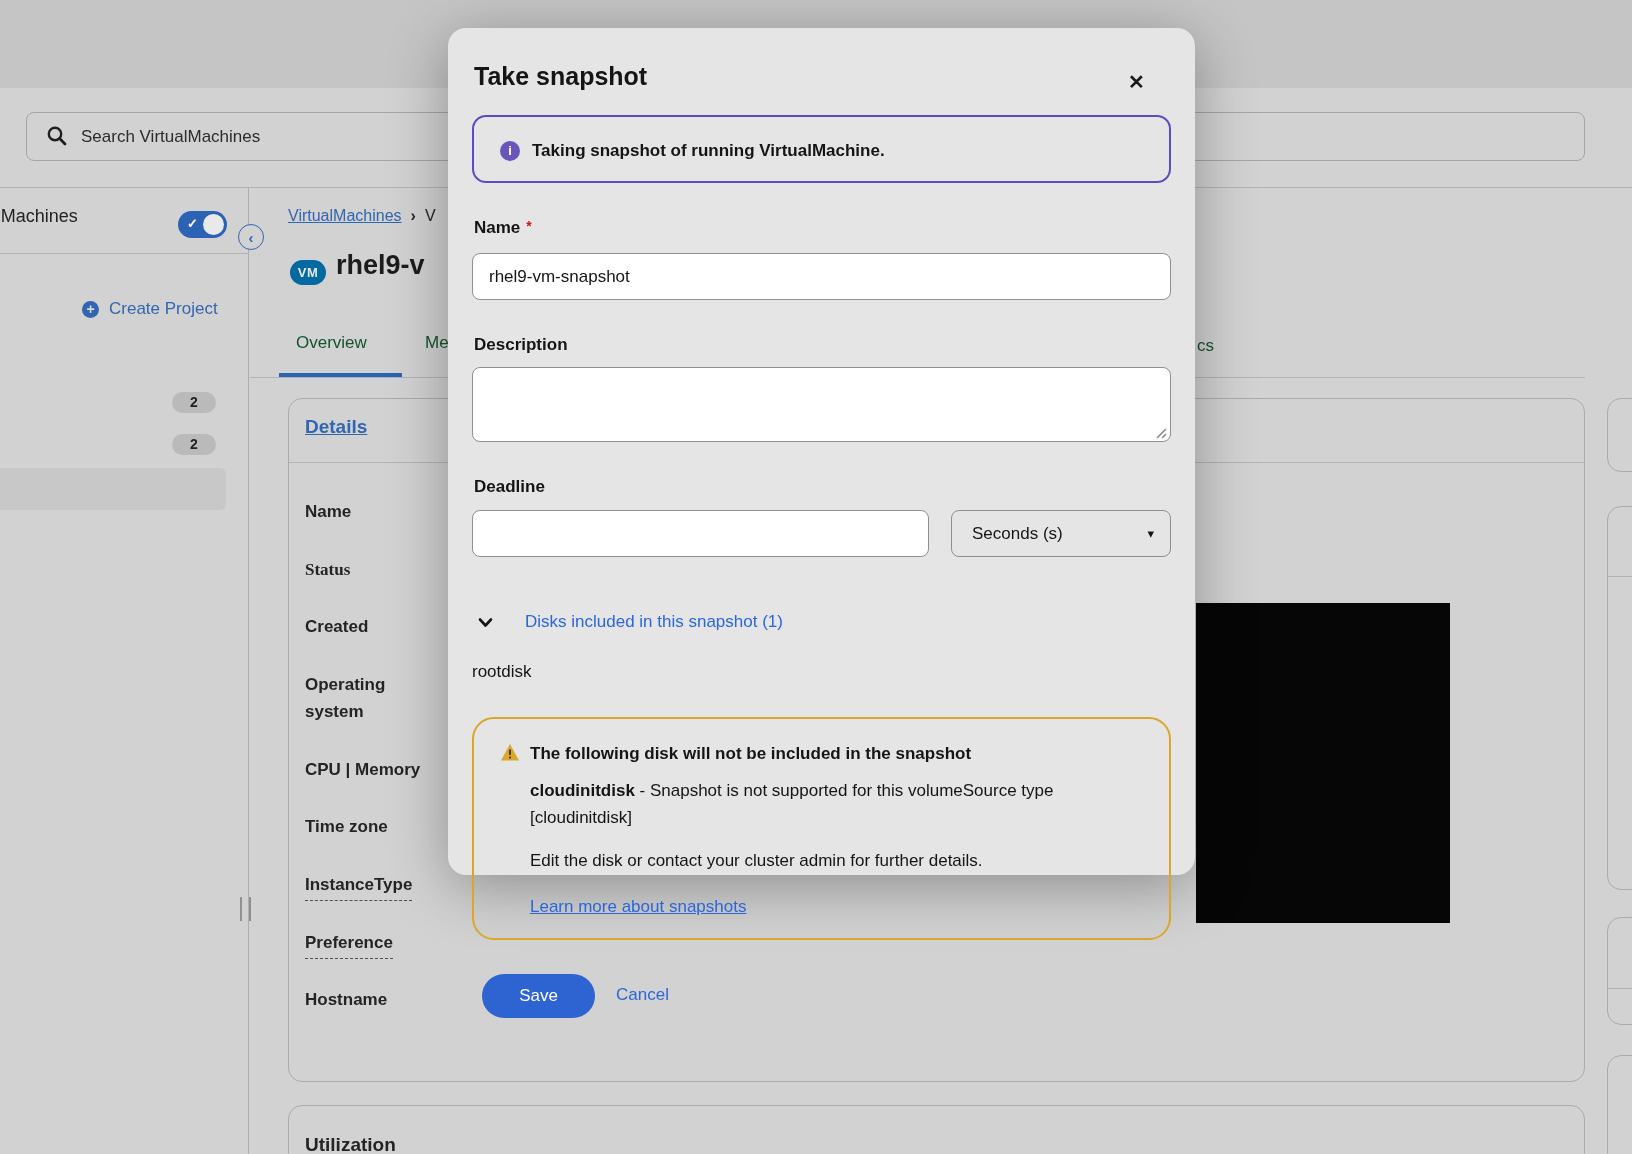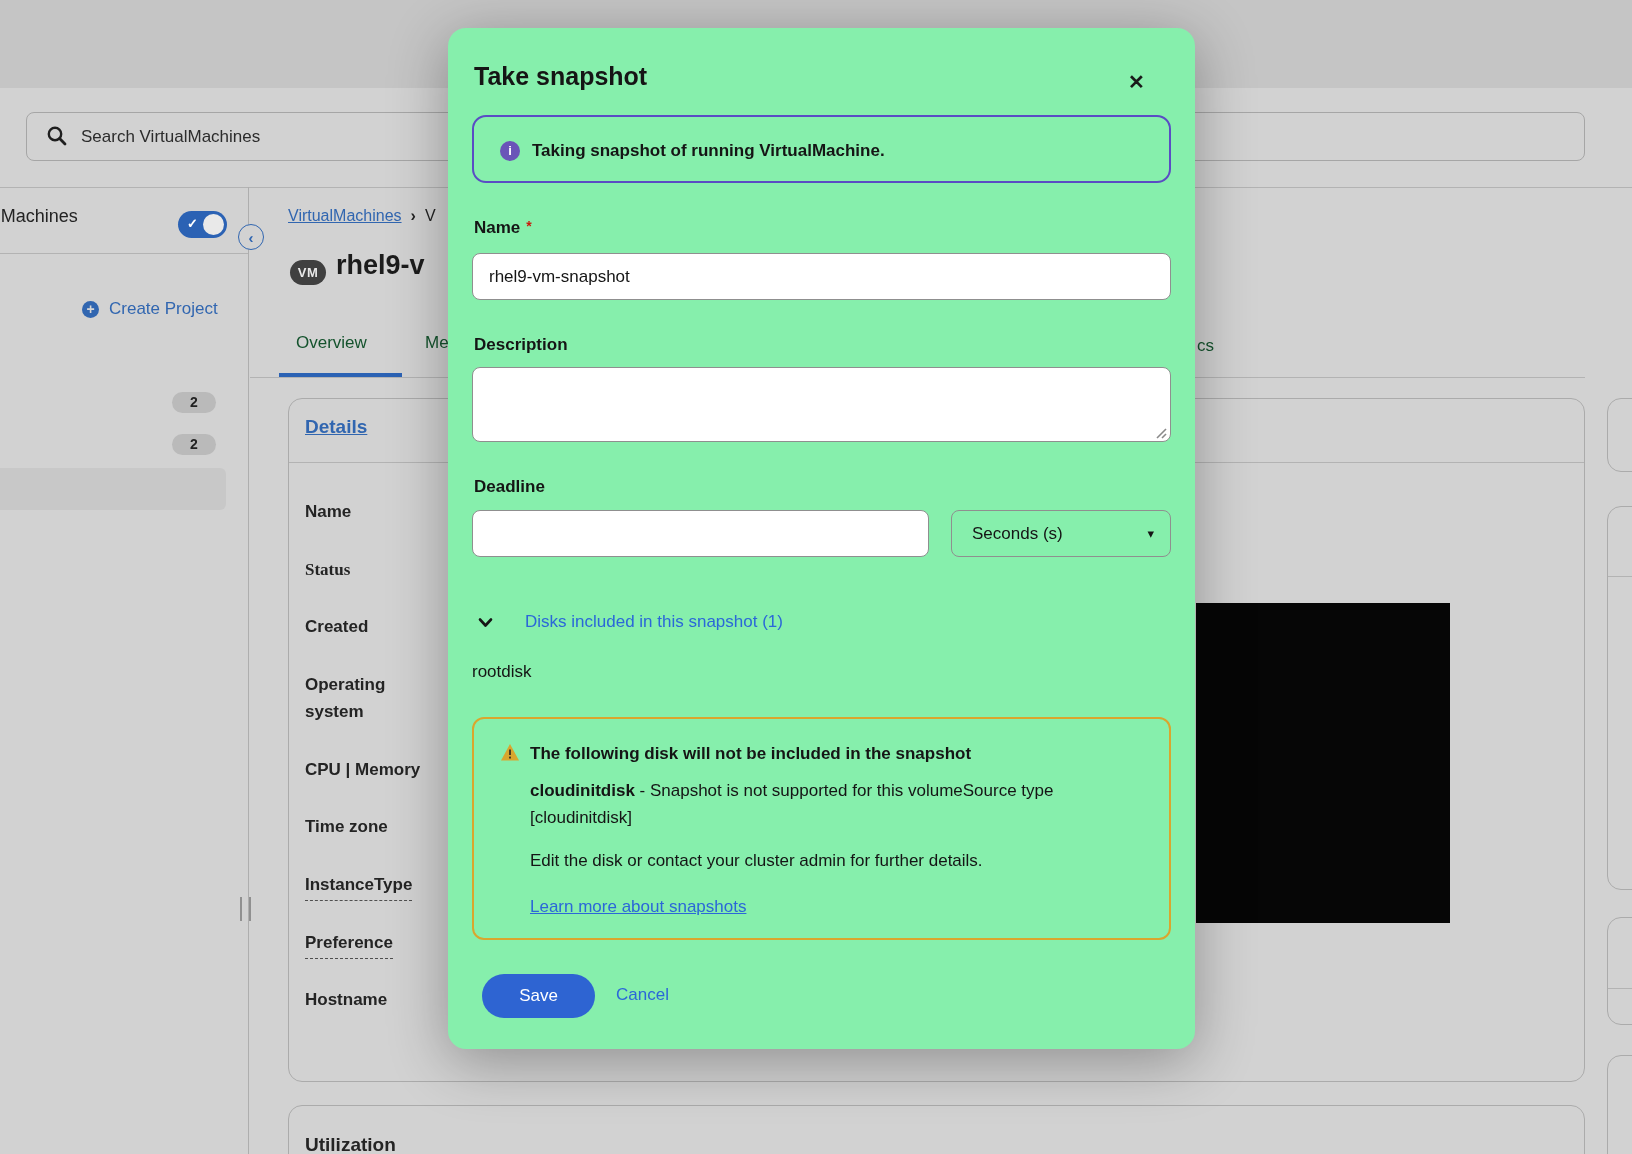--- a/index.html
+++ b/index.html
@@ -27,54 +27,54 @@
   .plus-circle{width:17px;height:17px;border-radius:50%;background:#3166b0;color:#d6d6d6;
     font-size:14px;font-weight:700;line-height:16px;text-align:center;}
   .count-badge{left:172px;width:44px;height:21px;border-radius:11px;background:#bababa;
     color:#222;font-size:14px;font-weight:600;text-align:center;line-height:21px;}
   .selected-row{left:0;top:468px;width:226px;height:42px;background:#c8c8c8;border-radius:0 6px 6px 0;}
   .grip{left:240px;top:897px;width:7px;height:24px;border-left:2px solid #909090;border-right:2px solid #909090;}
   .breadcrumb{left:288px;top:207px;font-size:16px;}
   .bc-link{color:#3166b0;text-decoration:underline;}
   .bc-sep{color:#232323;font-weight:700;margin:0 9px;}
   .bc-cur{color:#232323;}
-  .vm-badge{left:290px;top:260px;width:36px;height:25px;border-radius:13px;background:#404040;
+  .vm-badge{left:290px;top:260px;width:36px;height:25px;border-radius:13px;background:#0369a1;
     color:#e8e8e8;font-size:13px;font-weight:700;text-align:center;line-height:25px;letter-spacing:.5px;}
   .page-title{left:336px;top:250px;font-size:27px;font-weight:600;color:#1c1c1c;white-space:nowrap;}
   .tab{font-size:17px;color:#14532d;}
   .tab-underline{left:279px;top:373px;width:123px;height:4px;background:#2b62b4;}
   .card{border:1.3px solid #ababab;border-radius:14px;background:#d2d2d2;box-sizing:border-box;}
   .details-head{left:305px;top:416px;font-size:19px;font-weight:600;color:#3166b0;text-decoration:underline;}
   .dlabel{left:305px;font-size:17px;font-weight:600;color:#242424;line-height:27px;}
   .dashed{border-bottom:1.8px dashed #4f4f4f;padding-bottom:2px;}
   .black-shot{left:1196px;top:603px;width:254px;height:320px;background:#060606;}
   .util-head{left:305px;top:1134px;font-size:19px;font-weight:600;color:#242424;}
   
-  .modal{left:448px;top:28px;width:747px;height:1021px;background:#86efac;border-radius:18px;
+  .modal{left:448px;top:28px;width:747px;height:847px;background:#e5e5e5;border-radius:18px;
     box-shadow:0 12px 60px rgba(0,0,0,.32);z-index:10;color:#151515;}
   .m-title{left:26px;top:34px;font-size:25px;font-weight:600;}
   .m-close{left:680px;top:42px;font-size:20px;font-weight:700;color:#1a1a1a;cursor:pointer;}
   .info-alert{left:24px;top:87px;width:699px;height:68px;border:2px solid #5a4cc4;border-radius:14px;box-sizing:border-box;}
   .info-icon{left:26px;top:24px;width:20px;height:20px;border-radius:50%;background:#6a55b8;
     color:#fff;font-size:13px;font-weight:700;text-align:center;line-height:20px;}
   .info-text{left:58px;top:24px;font-size:17px;font-weight:600;}
   .f-label{font-size:17px;font-weight:700;color:#151515;}
   .req{color:#c9190b;font-size:14px;vertical-align:top;margin-left:6px;}
   .t-input{border:1.5px solid #8f8f8f;border-radius:8px;box-sizing:border-box;background:#fff;
     font-family:"Liberation Sans",sans-serif;font-size:17px;color:#151515;padding:0 16px;outline:none;}
   .m-textarea{left:24px;top:339px;width:699px;height:75px;resize:none;padding:10px 16px;}
   .resize-handle{left:706px;top:398px;width:13px;height:13px;}
   .unit-select{left:503px;top:482px;width:220px;height:47px;border:1.5px solid #8f8f8f;border-radius:8px;
     box-sizing:border-box;display:flex;align-items:center;justify-content:space-between;padding:0 16px 0 20px;
     font-size:17px;cursor:pointer;}
   .caret{font-size:13px;color:#151515;}
   .disks-toggle{left:30px;top:584px;display:flex;align-items:center;gap:32px;cursor:pointer;}
   .disks-label{font-size:17px;color:#2b67d8;}
   .disk-item{left:24px;top:634px;font-size:17px;color:#151515;}
-  .warn-alert{left:24px;top:689px;width:699px;height:223px;border:2px solid #d9a62e;border-radius:12px;box-sizing:border-box;}
+  .warn-alert{left:24px;top:689px;width:699px;height:223px;border:2px solid #d9a62e;border-radius:22px;box-sizing:border-box;}
   .warn-title{left:56px;top:25px;font-size:17px;font-weight:700;}
   .warn-body{left:56px;top:58px;width:590px;font-size:17px;line-height:27px;}
   .warn-body2{left:56px;top:132px;width:600px;font-size:17px;}
   .warn-link{left:56px;top:178px;font-size:17px;color:#2b67d8;text-decoration:underline;cursor:pointer;}
   .save-btn{left:34px;top:946px;width:113px;height:44px;border:none;border-radius:22px;background:#2e64d2;
     color:#fff;font-family:"Liberation Sans",sans-serif;font-size:17px;font-weight:500;cursor:pointer;}
   .cancel-link{left:168px;top:957px;font-size:17px;color:#2b67d8;cursor:pointer;}
 </style>
 </head>
 <body>

